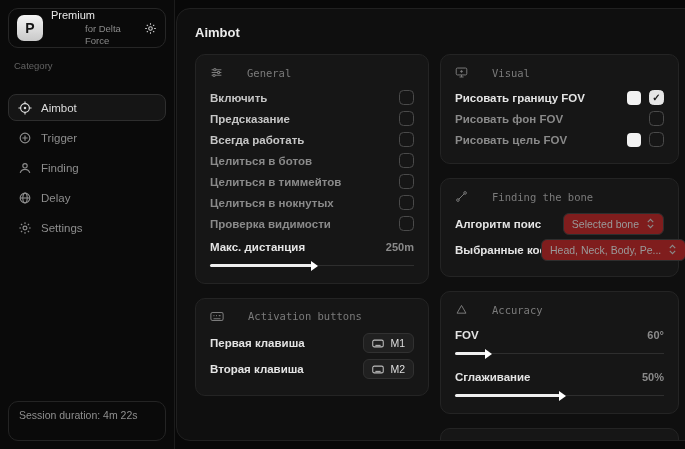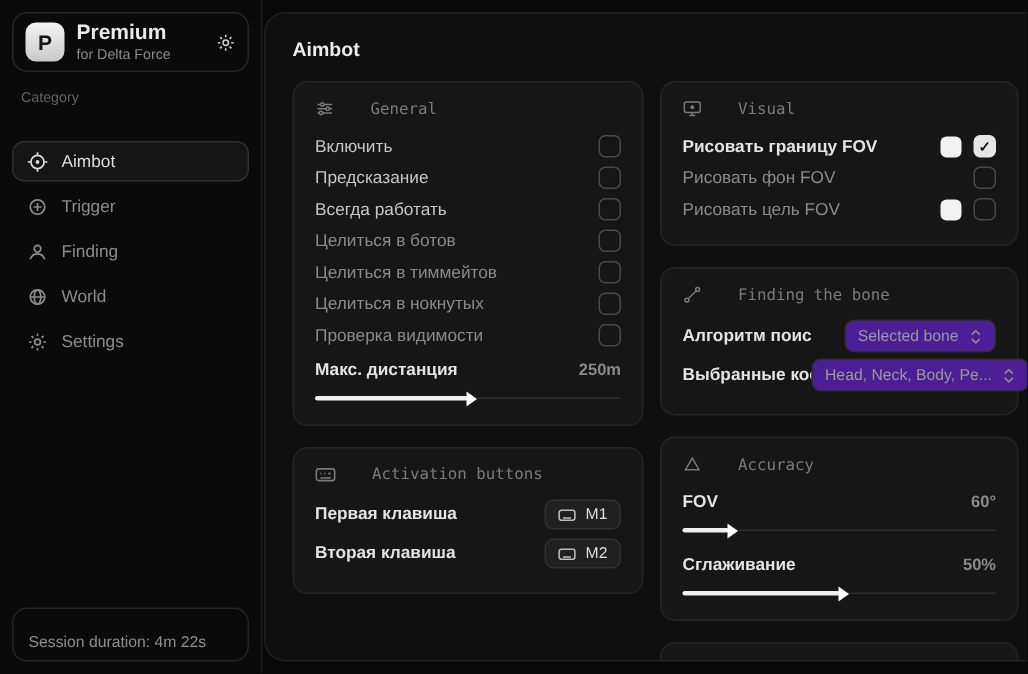--- a/index.html
+++ b/index.html
@@ -4,58 +4,58 @@
 <style>
   * { box-sizing: border-box; margin: 0; padding: 0; }
   html,body { background:#060606; }
   body { font-family: "Liberation Sans", sans-serif; }
   #screen { position:relative; width:685px; height:449px; background:#080808; overflow:hidden; color:#d0d0d0; }
 
   
   .sidebar { position:absolute; left:0; top:0; bottom:0; width:175px; background:#0a0a0a; border-right:1px solid #1c1c1c; padding:8px; }
   .brand { display:flex; align-items:center; gap:8px; border:1px solid #262626; border-radius:10px; padding:6px 8px; height:40px; }
   .logo { width:26px; height:26px; border-radius:7px; background:linear-gradient(180deg,#f4f4f4,#c9c9c9); color:#141414; font-weight:bold; font-size:14px; display:flex; align-items:center; justify-content:center; flex:none; }
-  .brand-name { font-size:14px; font-weight:bold; color:#e9e9e9; line-height:1.25; }
-  .brand-sub { font-size:9.5px; color:#8a8a8a; line-height:1.25; }
+  .brand-name { font-size:11px; font-weight:normal; color:#e9e9e9; line-height:1.25; }
+  .brand-sub { font-size:9.5px; color:#8a8a8a; line-height:1.25;margin-left:34px; }
   .brand-gear { margin-left:auto; color:#6f6f6f; display:flex; }
   .cat-label { font-size:9.5px; color:#626262; margin:12px 6px 23px; }
   .nav { display:flex; flex-direction:column; gap:3px; }
   .nav-item { display:flex; align-items:center; gap:9px; height:27px; padding:0 9px; font-size:11.5px; color:#8d8d8d; border:1px solid transparent; border-radius:8px; cursor:pointer; }
   .nav-item.selected { border-color:#2e2e2e; background:#151515; color:#dcdcdc; }
   .nav-item svg { flex:none; }
-  .session-box { position:absolute; left:8px; right:8px; bottom:8px; height:36px; border:1px solid #242424; border-radius:10px; display:flex; align-items:flex-end; padding:6px 10px; font-size:10.5px; color:#8f8f8f; }
+  .session-box { position:absolute; left:8px; right:8px; bottom:8px; height:36px; border:1px solid #242424; border-radius:10px; display:flex; align-items:flex-end; padding:19px 10px; font-size:10.5px; color:#8f8f8f; }
 
   
   .main { position:absolute; left:176px; top:8px; bottom:8px; width:522px; background:#0f0f0f; border:1px solid #202020; border-radius:14px; padding:14px 18px; overflow:hidden; }
   .page-title { font-size:13px; font-weight:bold; color:#ececec; margin:2px 0 14px; }
   .cols { display:flex; gap:11px; }
   .col { width:239px; display:flex; flex-direction:column; gap:14px; }
   .card { background:#161616; border:1px solid #242424; border-radius:10px; padding:11px 14px 13px; }
   .sec-head { display:flex; align-items:center; gap:24px; font-family:"DejaVu Sans Mono", monospace; font-size:10.5px; color:#7b7b7b; margin-bottom:8px; }
   .row { display:flex; justify-content:space-between; align-items:center; min-height:21px; }
   .row-lg { min-height:26px; }
-  .lbl { font-size:11.5px; color:#a9a9a9; }
+  .lbl { font-size:11.5px; color:#a9a9a9;font-weight:bold; }
   .lbl.bright { color:#c6c6c6; }
   .lbl.dim { color:#8a8a8a; }
   .lbl.bold { color:#e4e4e4; font-weight:bold; }
   .val { font-size:11px; color:#8a8a8a;font-weight:bold; }
   .right-group { display:flex; align-items:center; gap:8px; }
 
   .checkbox { width:15px; height:15px; border:1.5px solid #4a4a4a; border-radius:4.5px; flex:none; display:flex; align-items:center; justify-content:center; cursor:pointer; }
   .checkbox.checked { background:#e6e6e6; border-color:#e6e6e6; color:#181818; font-size:10px; font-weight:bold; }
   .swatch { width:14px; height:14px; border-radius:4px; background:#f2f2f2; flex:none; cursor:pointer; }
 
   .slider { position:relative; height:10px; margin-top:3px; }
   .slider .track { position:absolute; left:0; right:0; top:4.5px; height:1.5px; background:#2e2e2e; }
   .slider .fill { position:absolute; left:0; top:3.5px; height:3.5px; background:#f0f0f0; border-radius:2px; }
   .slider .thumb { position:absolute; right:-6px; top:-3px; width:0; height:0; border-left:7px solid #ffffff; border-top:5px solid transparent; border-bottom:5px solid transparent; }
 
   .key-pill { display:flex; align-items:center; gap:6px; background:#202020; border:1px solid #313131; border-radius:6px; padding:3px 8px; font-size:10.5px; color:#dedede; cursor:pointer;text-align:center; }
   .key-pill svg { color:#bdbdbd; }
-  .dropdown { display:flex; align-items:flex-end; gap:7px; background:#4c1d95; border:1px solid #2e2e2e; border-radius:6px; padding:4px 8px; font-size:10.5px; color:#9a9a9a; white-space:nowrap; cursor:pointer; max-width:158px; }
+  .dropdown { display:flex; align-items:flex-start; gap:7px; background:#7f1d1d; border:1px solid #2e2e2e; border-radius:6px; padding:4px 8px; font-size:10.5px; color:#9a9a9a; white-space:nowrap; cursor:pointer; max-width:158px; }
   .dropdown .dd-text { overflow:hidden; text-overflow:ellipsis; }
   .dropdown svg { flex:none; color:#8a8a8a; }
 
   .trunc { white-space:nowrap; overflow:hidden; max-width:86px; flex:none; }
   .icon { display:flex; color:currentColor; }
 </style>
 </head>
 <body>
 
 <div id="screen">
@@ -107,21 +107,21 @@
         <span>Finding</span>
       </div>
       <div class="nav-item">
         <span class="icon">
           <svg width="14" height="14" viewBox="0 0 16 16" fill="none" stroke="currentColor" stroke-width="1.3">
             <circle cx="8" cy="8" r="5.5"></circle>
               <ellipse cx="8" cy="8" rx="2.5" ry="5.5"></ellipse>
               <path d="M2.5 8h11"></path>
           </svg>
         </span>
-        <span>World</span>
+        <span>Delay</span>
       </div>
       <div class="nav-item">
         <span class="icon">
           <svg width="14" height="14" viewBox="0 0 16 16" fill="none" stroke="currentColor" stroke-width="1.3">
             <circle cx="8" cy="8" r="2.2"></circle>
               <path d="M8 1.5v2M8 12.5v2M1.5 8h2M12.5 8h2M3.4 3.4l1.4 1.4M11.2 11.2l1.4 1.4M12.6 3.4l-1.4 1.4M4.8 11.2l-1.4 1.4"></path>
           </svg>
         </span>
         <span>Settings</span>
       </div>

